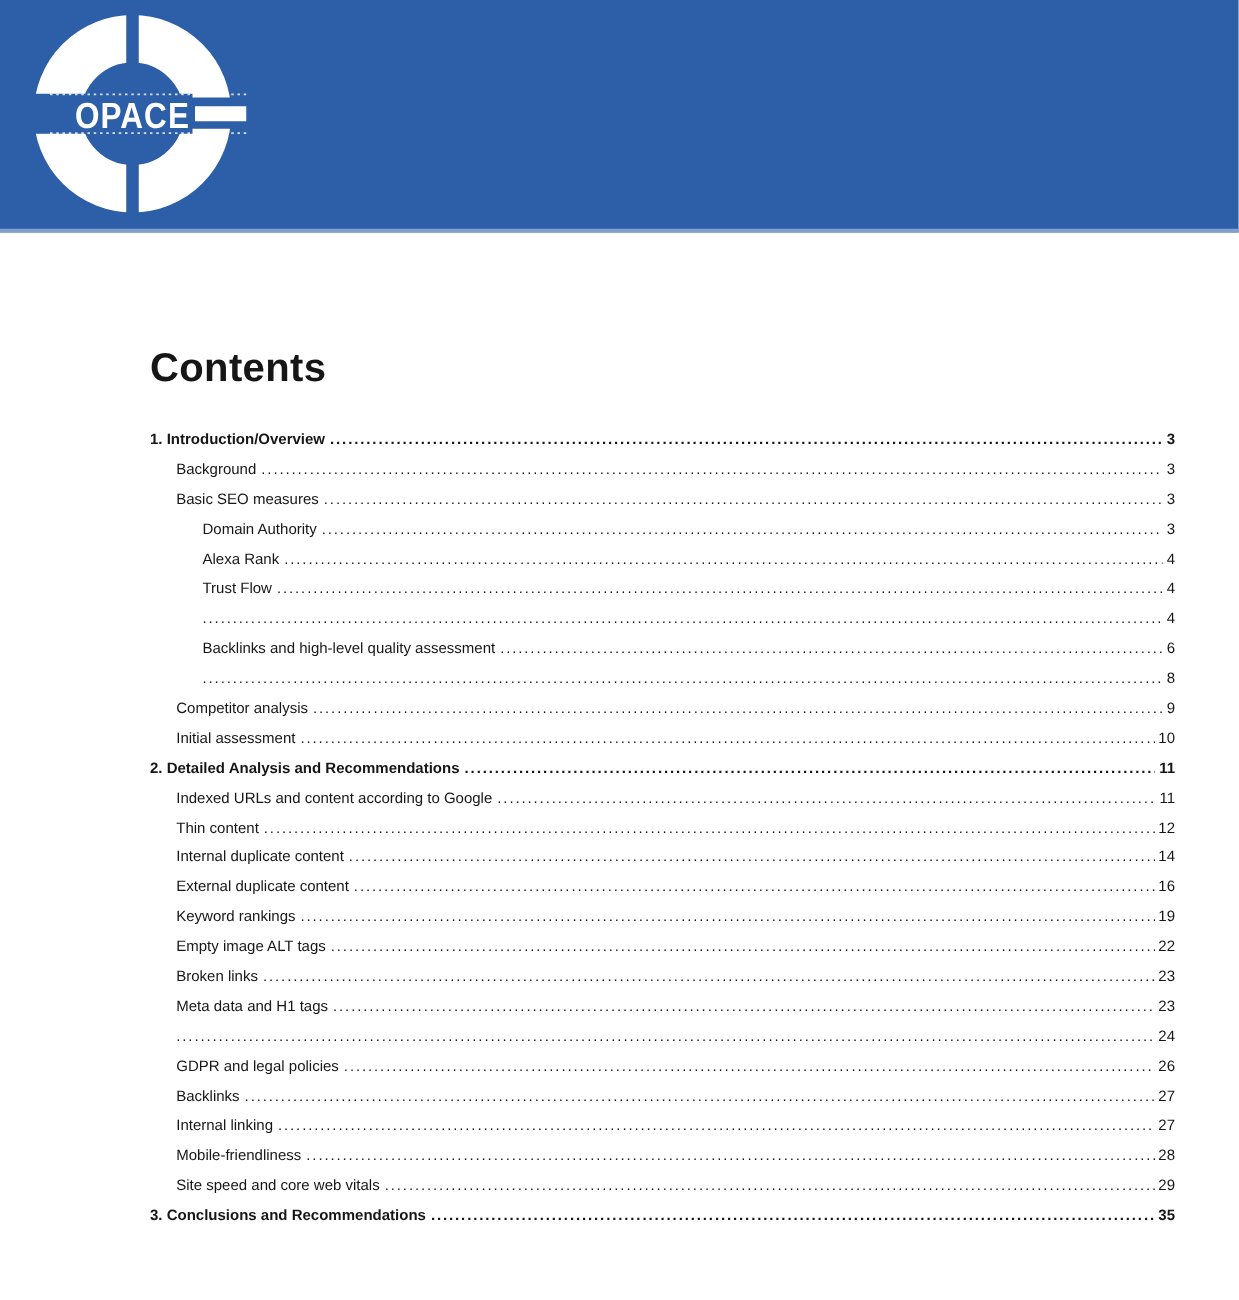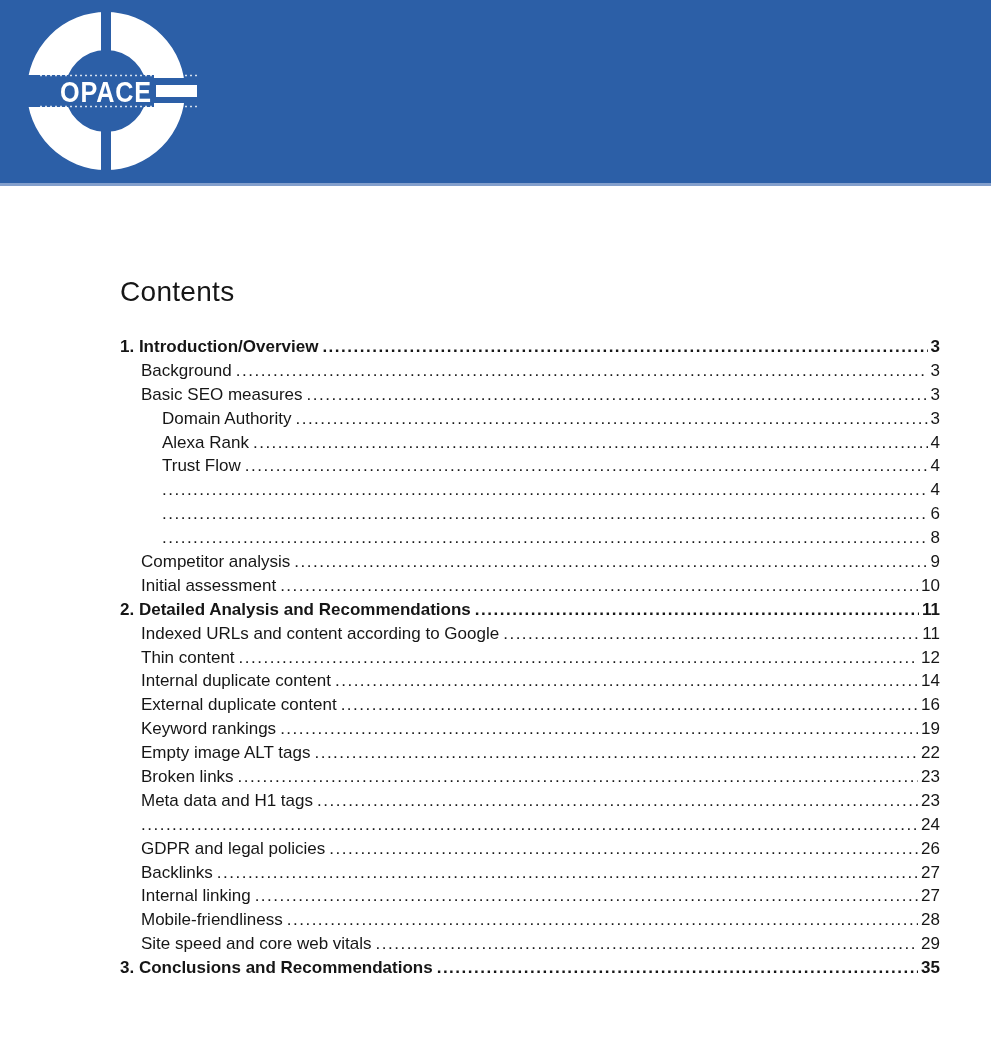--- a/index.html
+++ b/index.html
@@ -24,33 +24,33 @@
     font-family:"Liberation Sans","DejaVu Sans",sans-serif;
     font-weight:bold;
     letter-spacing:1px;
   }
 
   
   .page{
     padding:90px 51px 0 120px;
   }
   .page-title{
-    font-size:28px;
-    font-weight:normal;
+    font-size:32px;
+    font-weight:bold;
     letter-spacing:.3px;
     color:var(--ink);
   }
   .toc{
     margin-top:27px;
     width:100%;
   }
   .toc-row{
     display:flex;
     align-items:baseline;
-    font-size:17px;
+    font-size:12px;
     line-height:23.9px;
     height:23.9px;
     white-space:nowrap;
     color:var(--ink);
   }
   .toc-row.bold{font-weight:bold;}
   .toc-row.lvl1{padding-left:21px;}
   .toc-row.lvl2{padding-left:42px;align-items:center;}
   .toc-row .t{flex:0 0 auto;padding-right:4px;}
   .toc-row .leader{
@@ -120,20 +120,21 @@
       <div class="toc-row lvl2">
         <span class="t">Trust Flow</span>
         <span class="leader">....................................................................................................................................................................................................................................................................</span>
         <span class="pg">4</span>
       </div>
       <div class="toc-row lvl2">
         <span class="leader">....................................................................................................................................................................................................................................................................</span>
         <span class="pg">4</span>
       </div>
       <div class="toc-row lvl2">
+        <span class="t">Backlinks and high-level quality assessment</span>
         <span class="leader">....................................................................................................................................................................................................................................................................</span>
         <span class="pg">6</span>
       </div>
       <div class="toc-row lvl2">
         <span class="leader">....................................................................................................................................................................................................................................................................</span>
         <span class="pg">8</span>
       </div>
       <div class="toc-row lvl1">
         <span class="t">Competitor analysis</span>
         <span class="leader">....................................................................................................................................................................................................................................................................</span>

